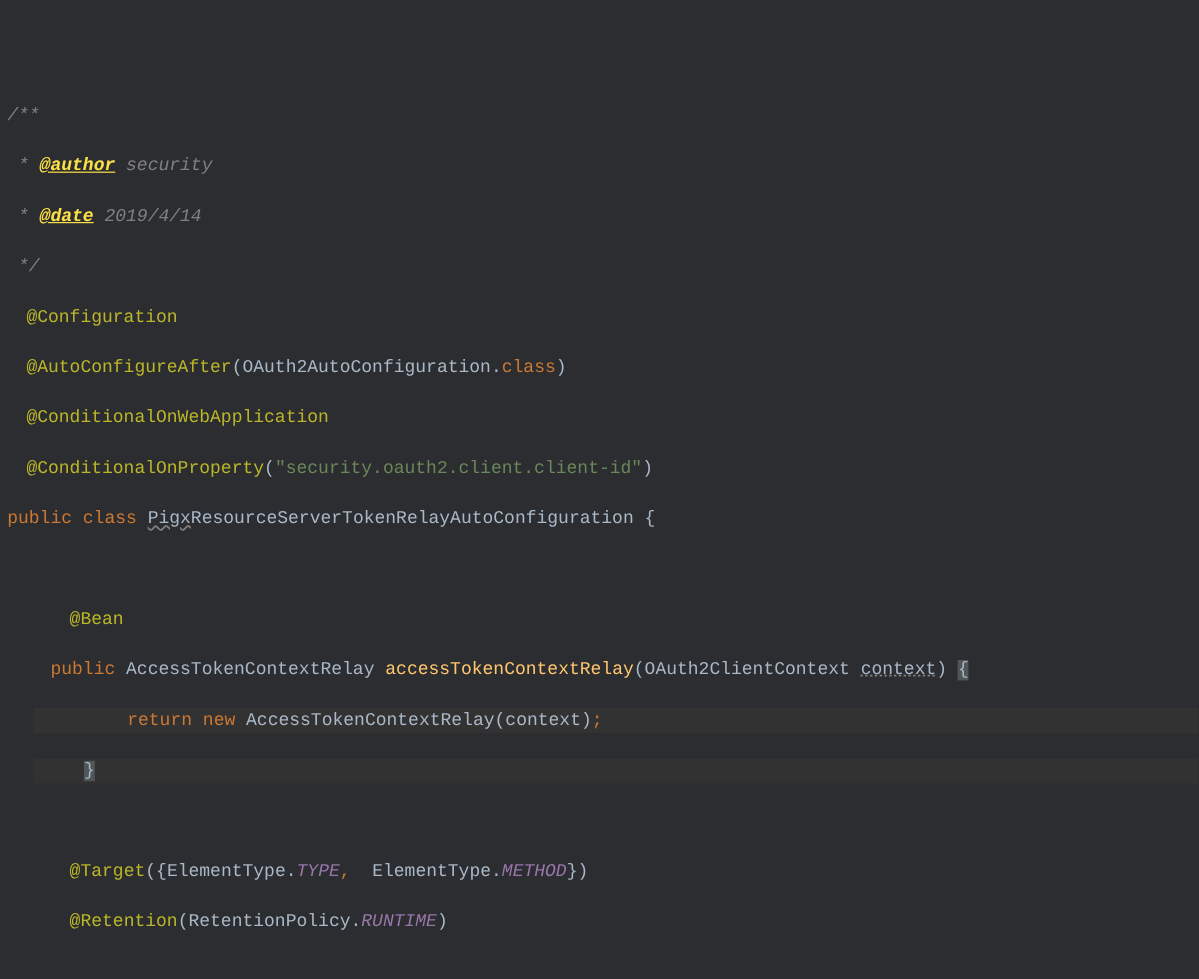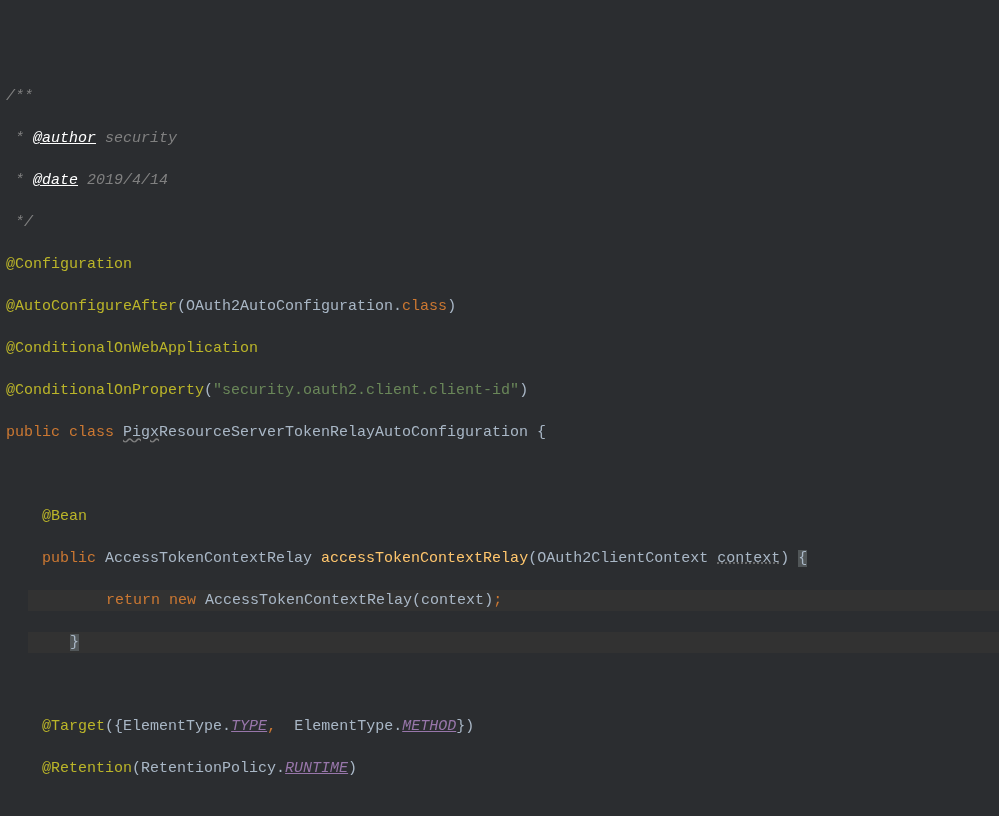--- a/index.html
+++ b/index.html
@@ -9,27 +9,27 @@
     font-size: 15px;
     line-height: 1.4;
     color: #a9b7c6;
     padding: 2px 0;
     white-space: pre;
     overflow-x: auto;
   }
   .line { padding: 0 6px; }
   .line.highlight { background: #323232; margin-left: 28px; }
   .comment { color: #808080; font-style: italic; }
-  .javadoc-tag { color: #ffffff; font-style: italic; font-weight: normal; text-decoration: underline; }
-  .annotation { color: #bbb529; }
+  .javadoc-tag { color: #fde047; font-style: italic; font-weight: bold; text-decoration: underline; }
+  .annotation { color: #bbb529; margin-left: 16px; }
   .keyword { color: #cc7832; }
   .string { color: #6a8759; }
   .method-decl { color: #ffc66d; }
   .param { color: #a9b7c6; text-decoration: underline dotted #808080; }
-  .field { color: #9876aa; font-style: italic; text-decoration: underline; }
+  .field { color: #9876aa; font-style: italic; }
   .class-name { color: #a9b7c6; }
   .underline-wavy { text-decoration: underline wavy #808080; }
   .punct { color: #a9b7c6; }
   .brace-hl { background: #515658; }
 </style>
 </head>
 <body>
 
 
 <div id="code">

